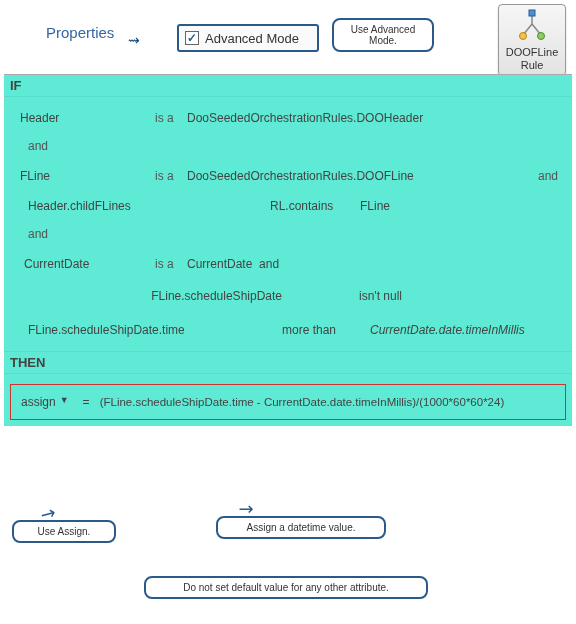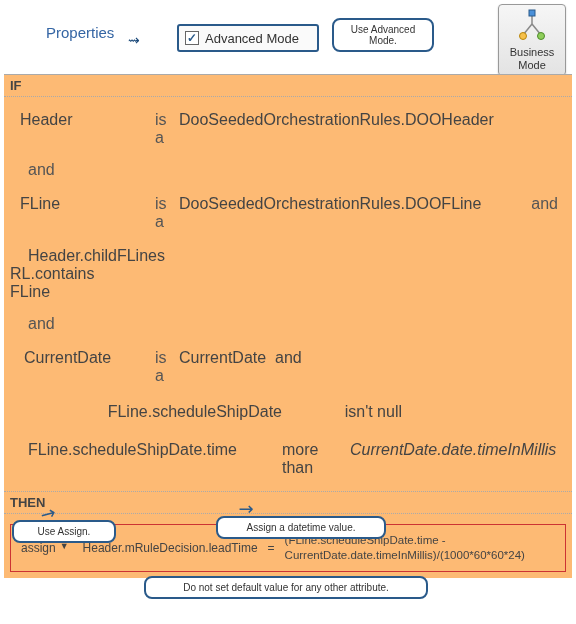--- a/index.html
+++ b/index.html
@@ -82,54 +82,54 @@
     align-items: center;
     justify-content: center;
     box-shadow: 0 1px 2px rgba(0,0,0,0.2);
   }
   .biz-rule .br-label { font-size: 11px; color: #333; text-align: center; line-height: 1.1; margin-top: 3px; }
   .rule-body {
     position: absolute;
     top: 74px;
     left: 4px;
     right: 4px;
-    background: #fdba74;
+    background: #5eead4;
   }
   .ifthen-row {
     border-top: 1px solid #aaa;
     border-bottom: 1px dotted #aaa;
     padding: 3px 6px;
     font-weight: bold;
     font-size: 13px;
     color: #444;
   }
   .if-body {
     padding: 4px 6px 0 6px;
     border-bottom: 1px dotted #aaa;
-    font-size: 16px;
+    font-size: 12px;
     color: #444;
   }
   .cond-row { display: flex; padding: 10px 0 8px 0; align-items: baseline; }
   .c1 { width: 145px; padding-left: 10px; }
-  .c2 { width: 24px; color: #555; }
+  .c2 { width: 32px; color: #555; }
   .c3 { flex: 1; }
   .c4 { width: 38px; color: #555; text-align: right; padding-right: 8px; }
   .and-row { padding: 6px 0 6px 18px; color: #555; }
   .indent .c1 { padding-left: 18px; }
   .indent2 .c1 { padding-left: 14px; }
-  .rl-row { display:flex; padding: 8px 0; flex-direction: column; }
+  .rl-row { display:flex; padding: 8px 0; }
   .rl-row .c1 { width: 260px; padding-left: 18px; }
   .rl-row .c2a { width: 90px; }
   .rl-row .c3a { flex:1; color:#444; }
   .cond5 { display:flex; padding: 10px 0; text-align: right; }
   .cond5 .c1 { width: 272px; padding-left: 18px; }
   .cond5 .c2b { width: 120px; color:#444; }
   .cond6 { display:flex; padding: 10px 0 14px 0; }
   .cond6 .c1 { width: 272px; padding-left: 18px; }
-  .cond6 .c2c { width: 68px; color:#444; }
+  .cond6 .c2c { width: 88px; color:#444; }
   .cond6 .c3c { flex:1; color:#444;font-style:italic; }
   .then-body { padding: 10px 6px 6px 6px; }
   .assign-row {
     border: 1px solid #c33;
     display: flex;
     align-items: center;
     padding: 8px 6px;
     gap: 10px;
     font-size: 12px;
     color: #444;
@@ -175,21 +175,21 @@
   <div class="callout callout-adv">Use Advanced Mode.</div>
   <div class="biz-rule">
     <svg width="34" height="34" viewBox="0 0 34 34">
       <line x1="17" y1="4" x2="17" y2="15" stroke="#888" stroke-width="1.5"></line>
       <line x1="17" y1="15" x2="8" y2="26" stroke="#888" stroke-width="1.5"></line>
       <line x1="17" y1="15" x2="26" y2="26" stroke="#888" stroke-width="1.5"></line>
       <rect x="14" y="1" width="6" height="6" fill="#4a90d9" stroke="#2a5a8a"></rect>
       <circle cx="8" cy="27" r="3.5" fill="#f6c04a" stroke="#b8860b"></circle>
       <circle cx="26" cy="27" r="3.5" fill="#8fce5a" stroke="#4e8c2b"></circle>
     </svg>
-    <div class="br-label">Business Mode</div>
+    <div class="br-label">DOOFLine Rule</div>
   </div>
 </div>
 
 <div class="rule-body">
   <div class="ifthen-row">IF</div>
   <div class="if-body">
     <div class="cond-row">
       <div class="c1">Header</div>
       <div class="c2">is a</div>
       <div class="c3">DooSeededOrchestrationRules.DOOHeader</div>
@@ -222,21 +222,20 @@
       <div class="c3c">CurrentDate.date.timeInMillis</div>
     </div>
   </div>
   <div class="ifthen-row" style="border-top:none">THEN</div>
   <div class="then-body">
     <div class="assign-row">
       <div class="assign-btn">
         <span>assign</span>
         <span class="tri">▼</span>
       </div>
-      <div>Header.mRuleDecision.leadTime</div>
       <div>=</div>
       <div class="formula">(FLine.scheduleShipDate.time - CurrentDate.date.timeInMillis)/(1000*60*60*24)</div>
     </div>
   </div>
 </div>
 
 <div class="arrow2">↘</div>
 <div class="arrow3">↘</div>
 
 <div class="callout callout-assign">Use Assign.</div>

